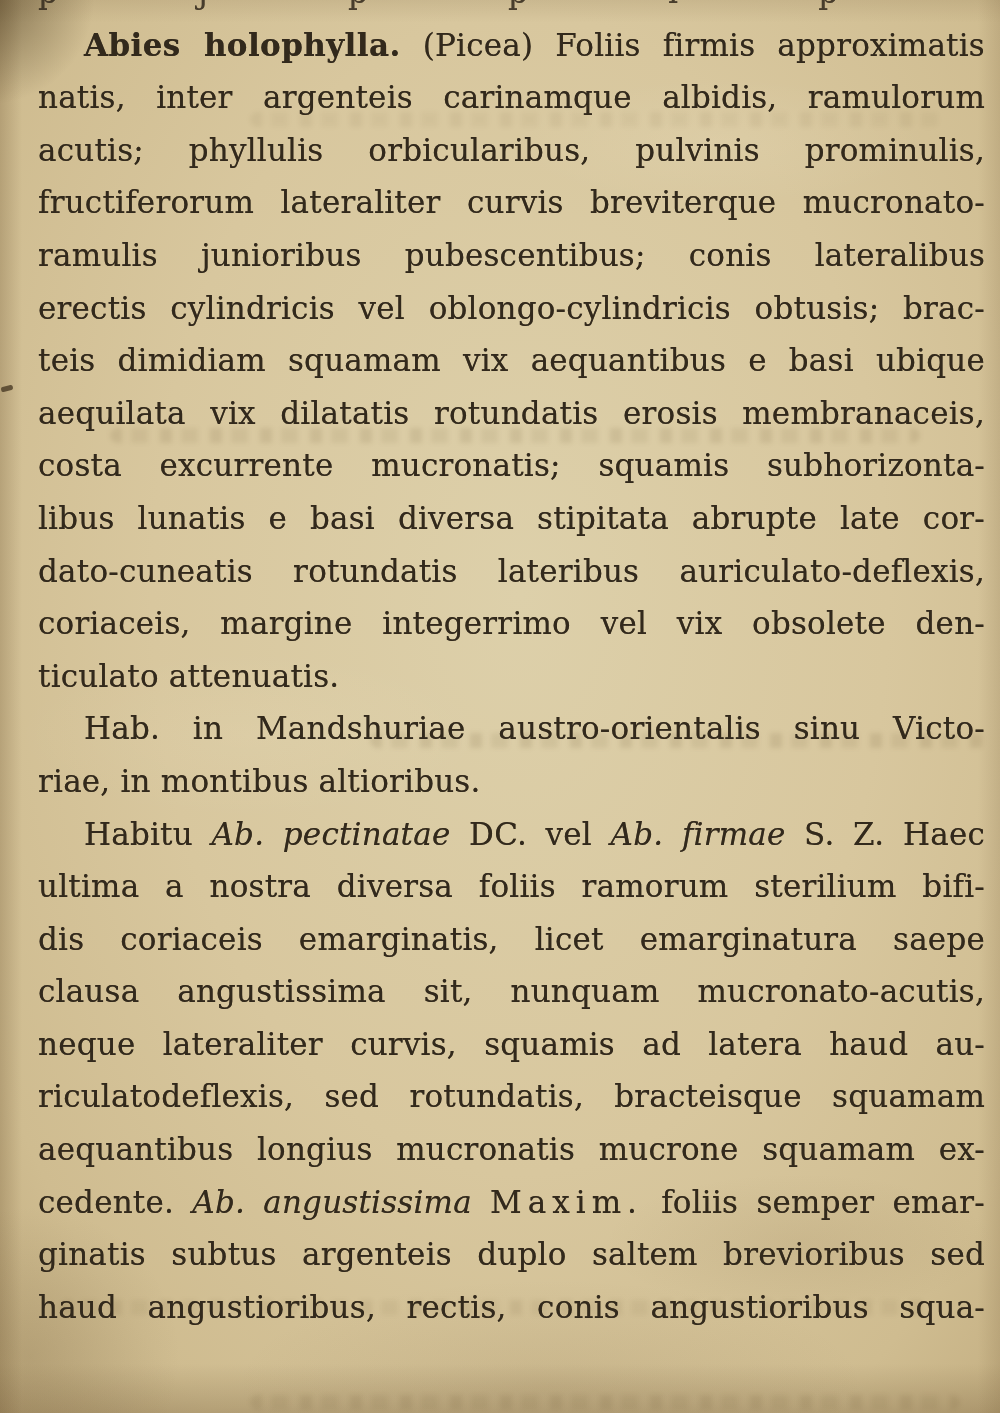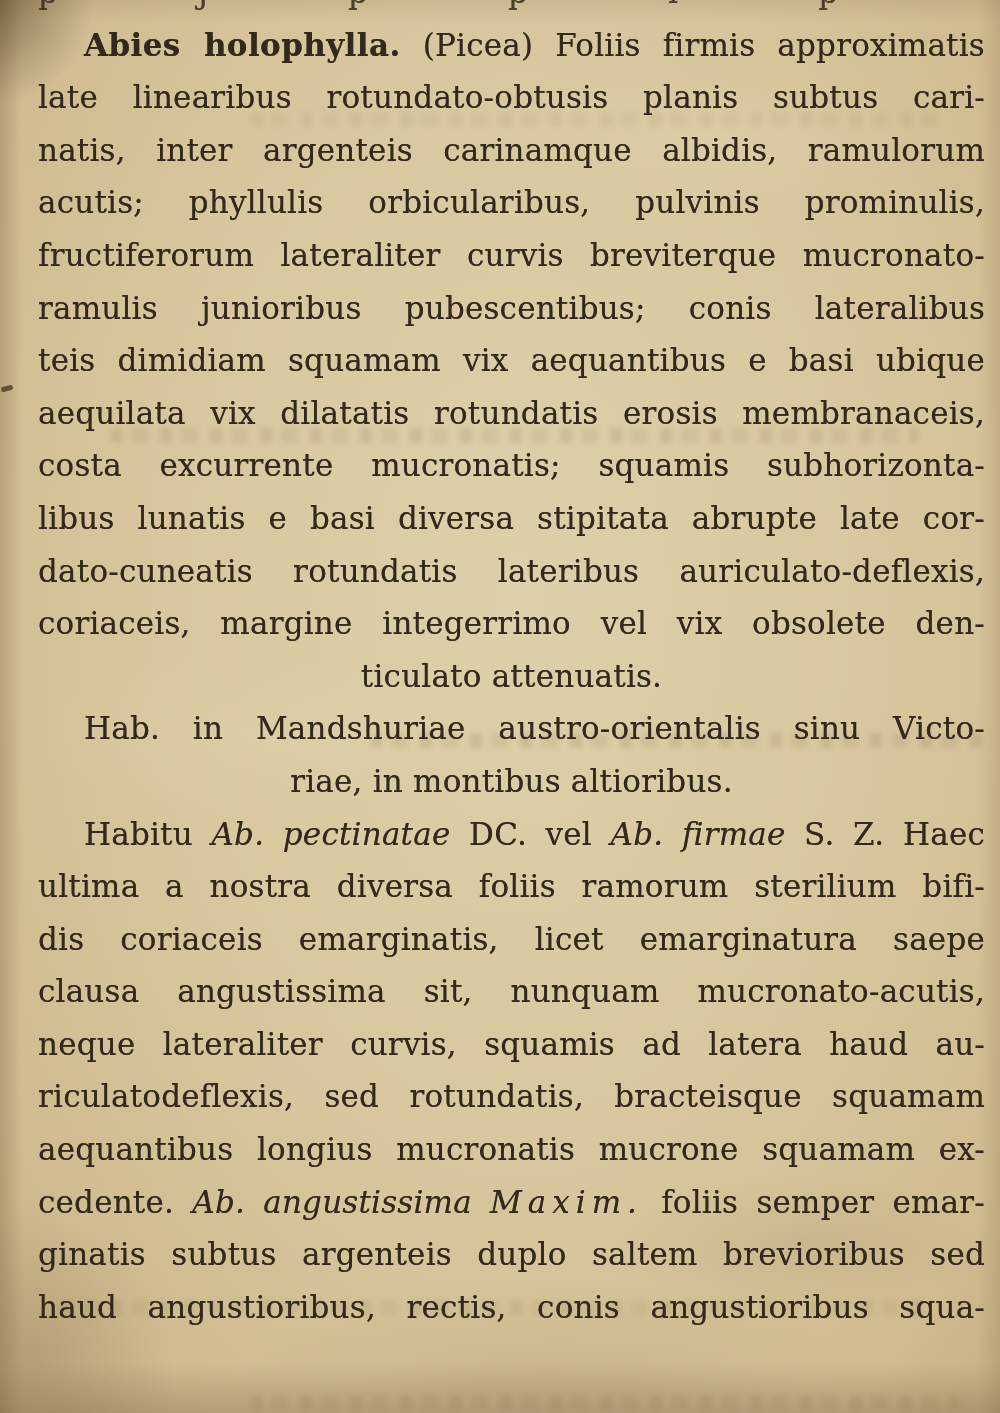--- a/index.html
+++ b/index.html
@@ -25,30 +25,30 @@
     position:absolute;
     left:38px; right:15px; top:-34px;
   }
 
   .line {
     font-size:31px;
     line-height:52.6px;
     color:#32291c;
     letter-spacing:.2px;
     text-shadow:0 0 .6px rgba(50,40,25,.65);
-    text-align:center;
+    text-align:left;
     white-space:normal;
   }
   .line.just { text-align:justify; text-align-last:justify; }
   .line.indent { padding-left:46px; }
 
   .seg-roman  { font-style:normal; }
   .seg-bold   { font-weight:bold; letter-spacing:.4px; }
   .seg-italic { font-style:italic; }
-  .seg-spaced { letter-spacing:6px;font-style:italic; }
+  .seg-spaced { letter-spacing:6px; }
 
   .line.fragment {
     word-spacing:130px;
     color:#3a3022;
     text-align:left;
     opacity:.9;
   }
 
   
   .ghost {
@@ -96,25 +96,25 @@
   <div class="ghost g2"></div>
   <div class="ghost g3"></div>
   <div class="ghost g4"></div>
   <div class="ghost g5"></div>
 
   <div class="margin-mark"></div>
 
   <div class="text-block">
       <div class="line fragment">p j p p l p</div>
       <div class="line indent just"><span class="seg-bold">Abies holophylla.</span><span class="seg-roman"> (Picea) Foliis firmis approximatis</span></div>
-      <div class="line just"><span class="seg-roman">late linearibus rotundato-obtusis planis subtus cari-</span></div>
       <div class="line just"><span class="seg-roman">natis, inter argenteis carinamque albidis, ramulorum</span></div>
       <div class="line just"><span class="seg-roman">acutis; phyllulis orbicularibus, pulvinis prominulis,</span></div>
       <div class="line just"><span class="seg-roman">fructiferorum lateraliter curvis breviterque mucronato-</span></div>
       <div class="line just"><span class="seg-roman">ramulis junioribus pubescentibus; conis lateralibus</span></div>
+      <div class="line just"><span class="seg-roman">erectis cylindricis vel oblongo-cylindricis obtusis; brac-</span></div>
       <div class="line just"><span class="seg-roman">teis dimidiam squamam vix aequantibus e basi ubique</span></div>
       <div class="line just"><span class="seg-roman">aequilata vix dilatatis rotundatis erosis membranaceis,</span></div>
       <div class="line just"><span class="seg-roman">costa excurrente mucronatis; squamis subhorizonta-</span></div>
       <div class="line just"><span class="seg-roman">libus lunatis e basi diversa stipitata abrupte late cor-</span></div>
       <div class="line just"><span class="seg-roman">dato-cuneatis rotundatis lateribus auriculato-deflexis,</span></div>
       <div class="line just"><span class="seg-roman">coriaceis, margine integerrimo vel vix obsolete den-</span></div>
       <div class="line"><span class="seg-roman">ticulato attenuatis.</span></div>
       <div class="line indent just"><span class="seg-roman">Hab. in Mandshuriae austro-orientalis sinu Victo-</span></div>
       <div class="line"><span class="seg-roman">riae, in montibus altioribus.</span></div>
       <div class="line indent just"><span class="seg-roman">Habitu </span><span class="seg-italic">Ab. pectinatae</span><span class="seg-roman"> DC. vel </span><span class="seg-italic">Ab. firmae</span><span class="seg-roman"> S. Z. Haec</span></div>

